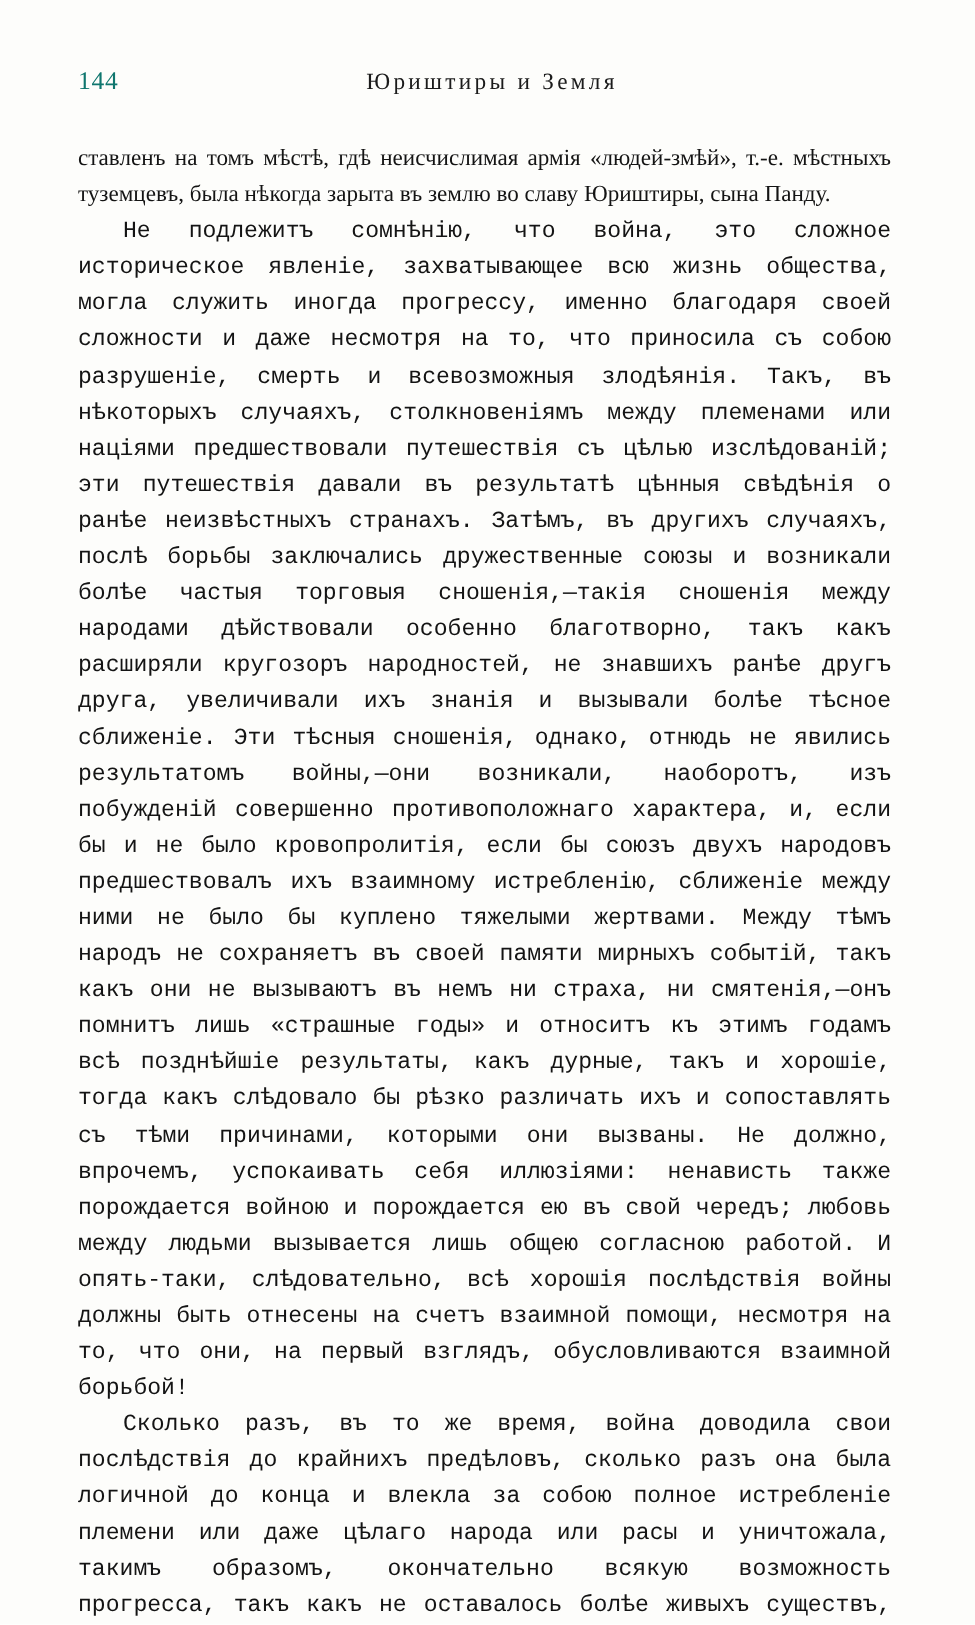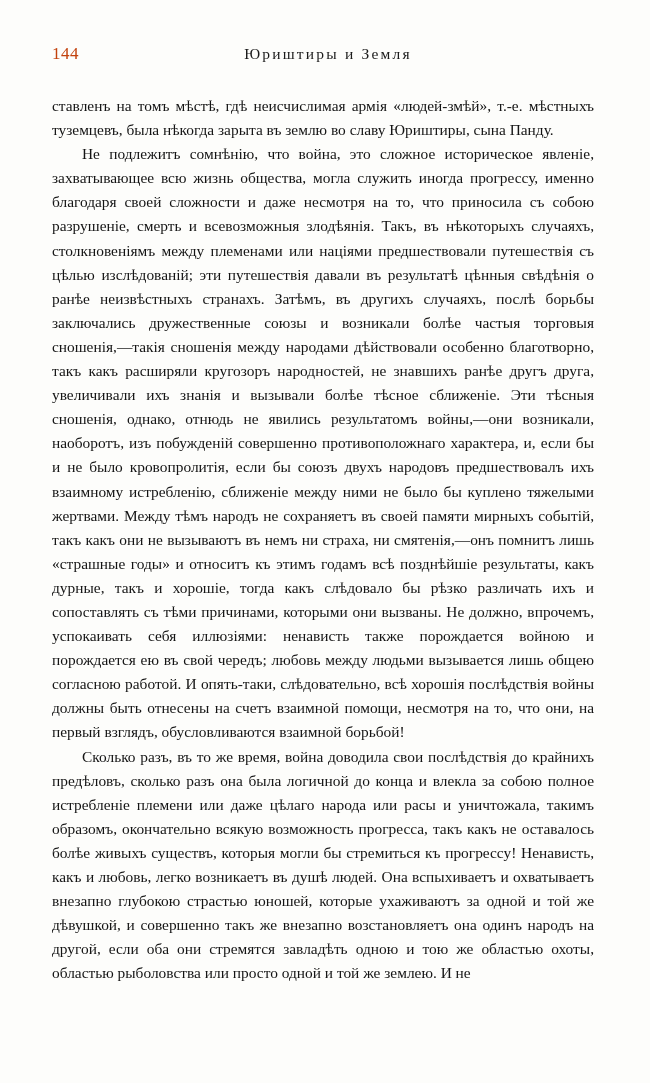--- a/index.html
+++ b/index.html
@@ -25,21 +25,21 @@
   }
   .page-header {
     display: flex;
     align-items: baseline;
     margin-bottom: 28px;
     height: 22px;
   }
   .folio {
     font-size: 17px;
     letter-spacing: 0.5px;
-    color: #c2410c;
+    color: #0f766e;
     width: 60px;
   }
   .running-title {
     flex: 1;
     text-align: center;
     font-size: 15.5px;
     letter-spacing: 2.2px;
     color: #1b1b1b;
     padding-right: 50px;
     white-space: nowrap;
@@ -51,20 +51,21 @@
     text-justify: inter-word;
     color: #141414;
     -webkit-font-smoothing: none;
   }
   .para {
     margin: 0;
     text-indent: 0;
   }
   .para.indent {
     text-indent: 30px;
+    font-family: Liberation Mono, monospace;
   }
   .para + .para {
     margin-top: 0px;
   }
 </style>
 </head>
 <body>
 
 <div class="page">
 

